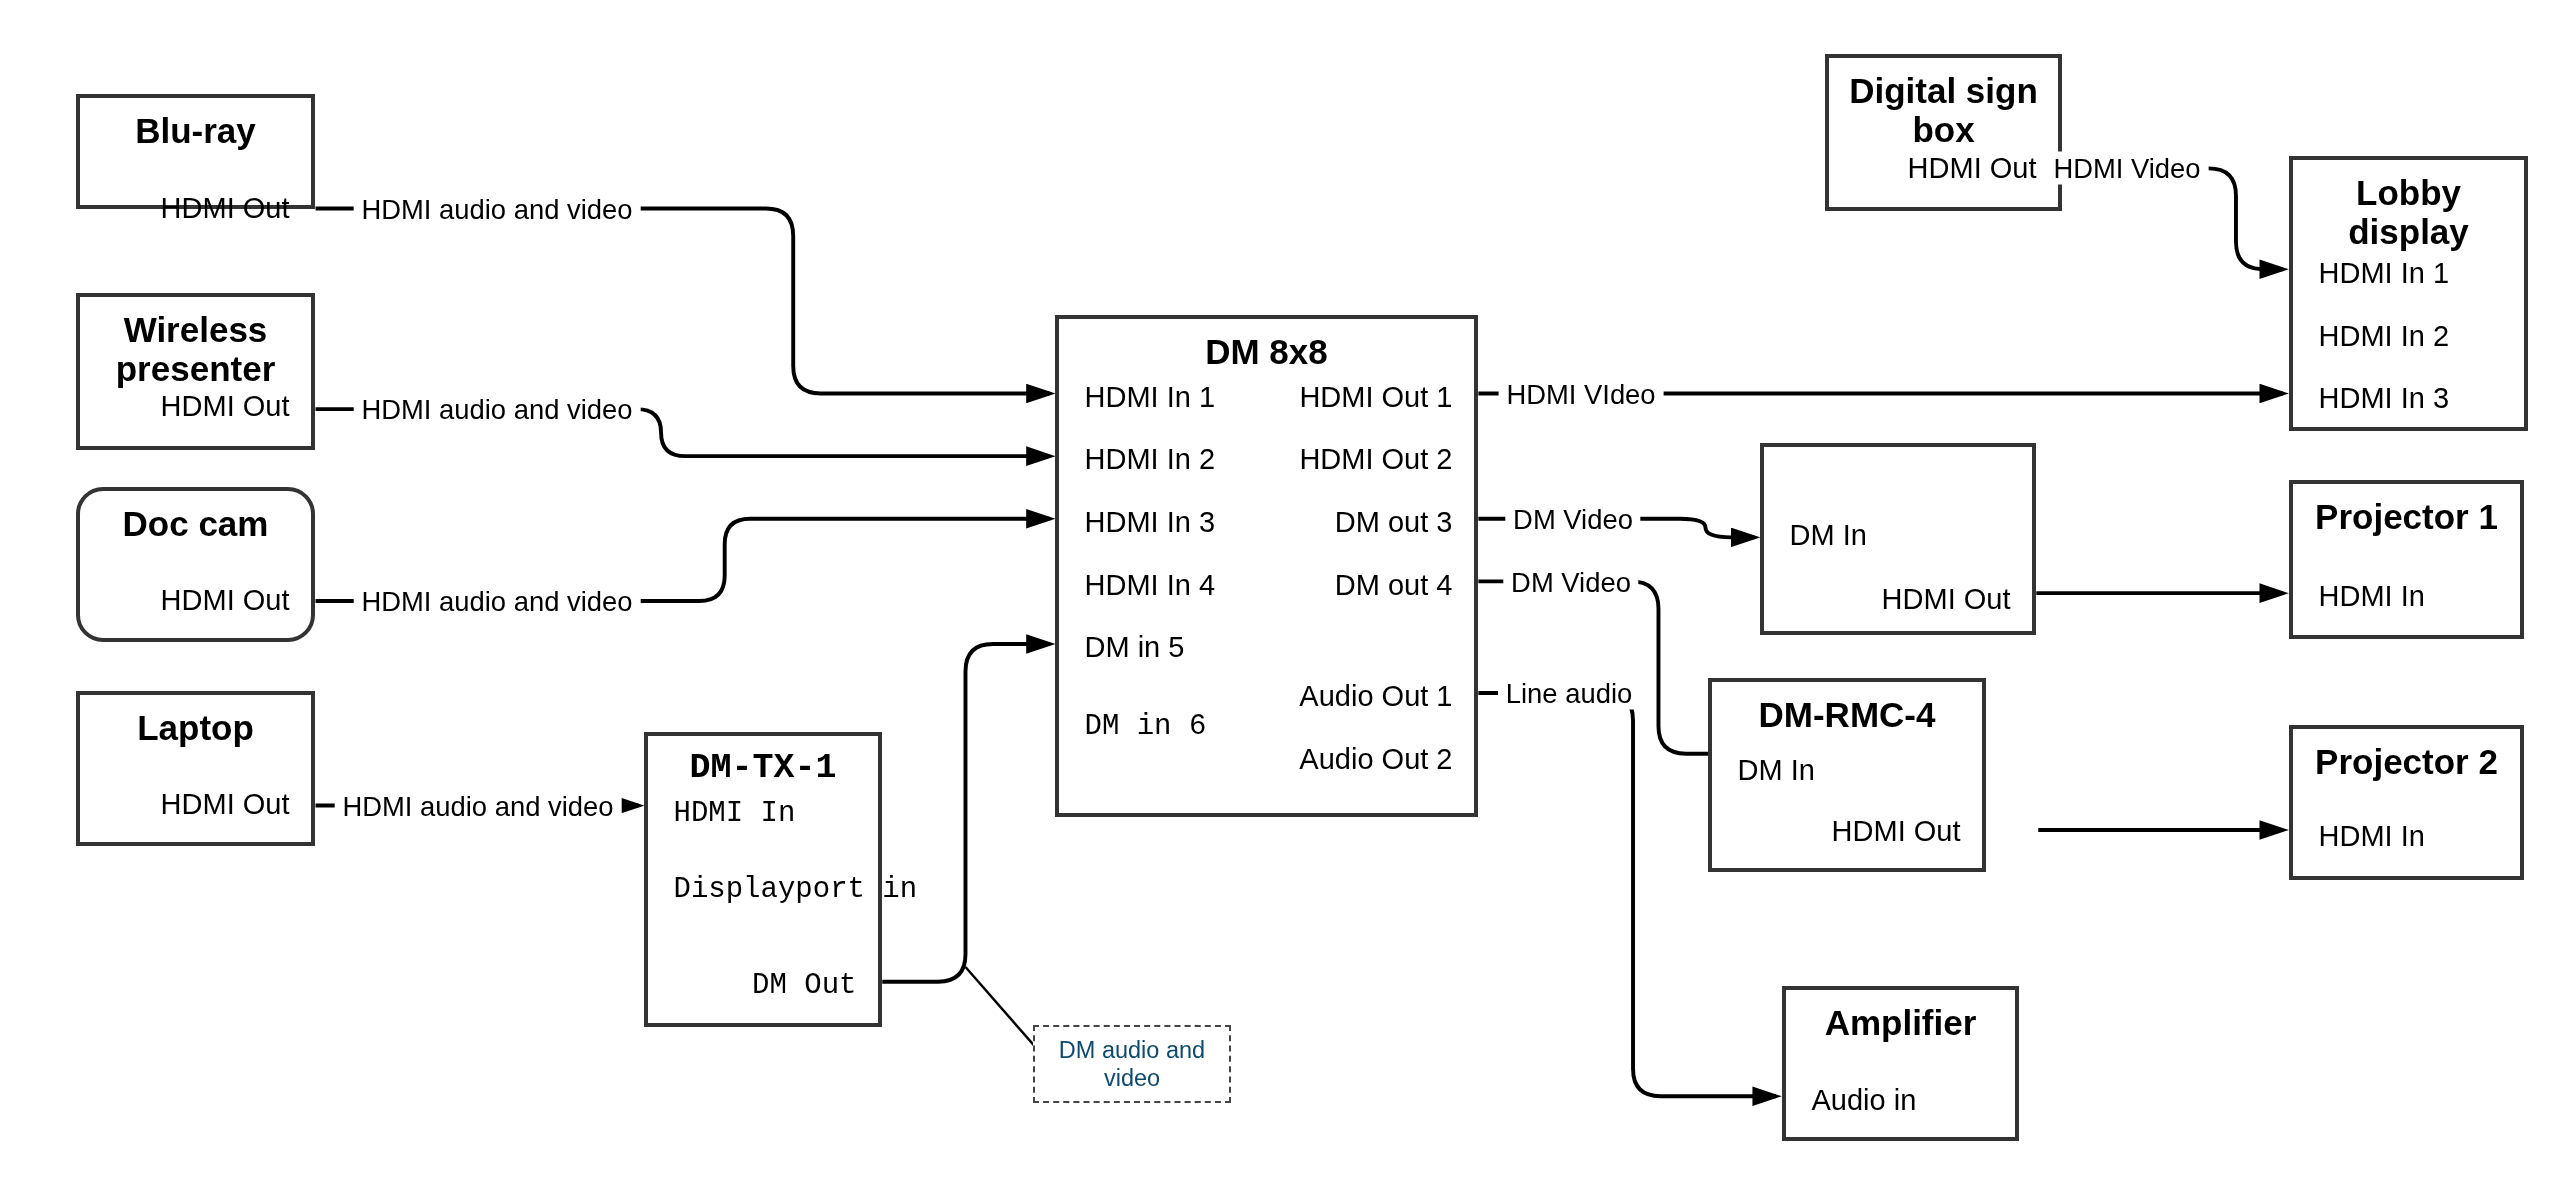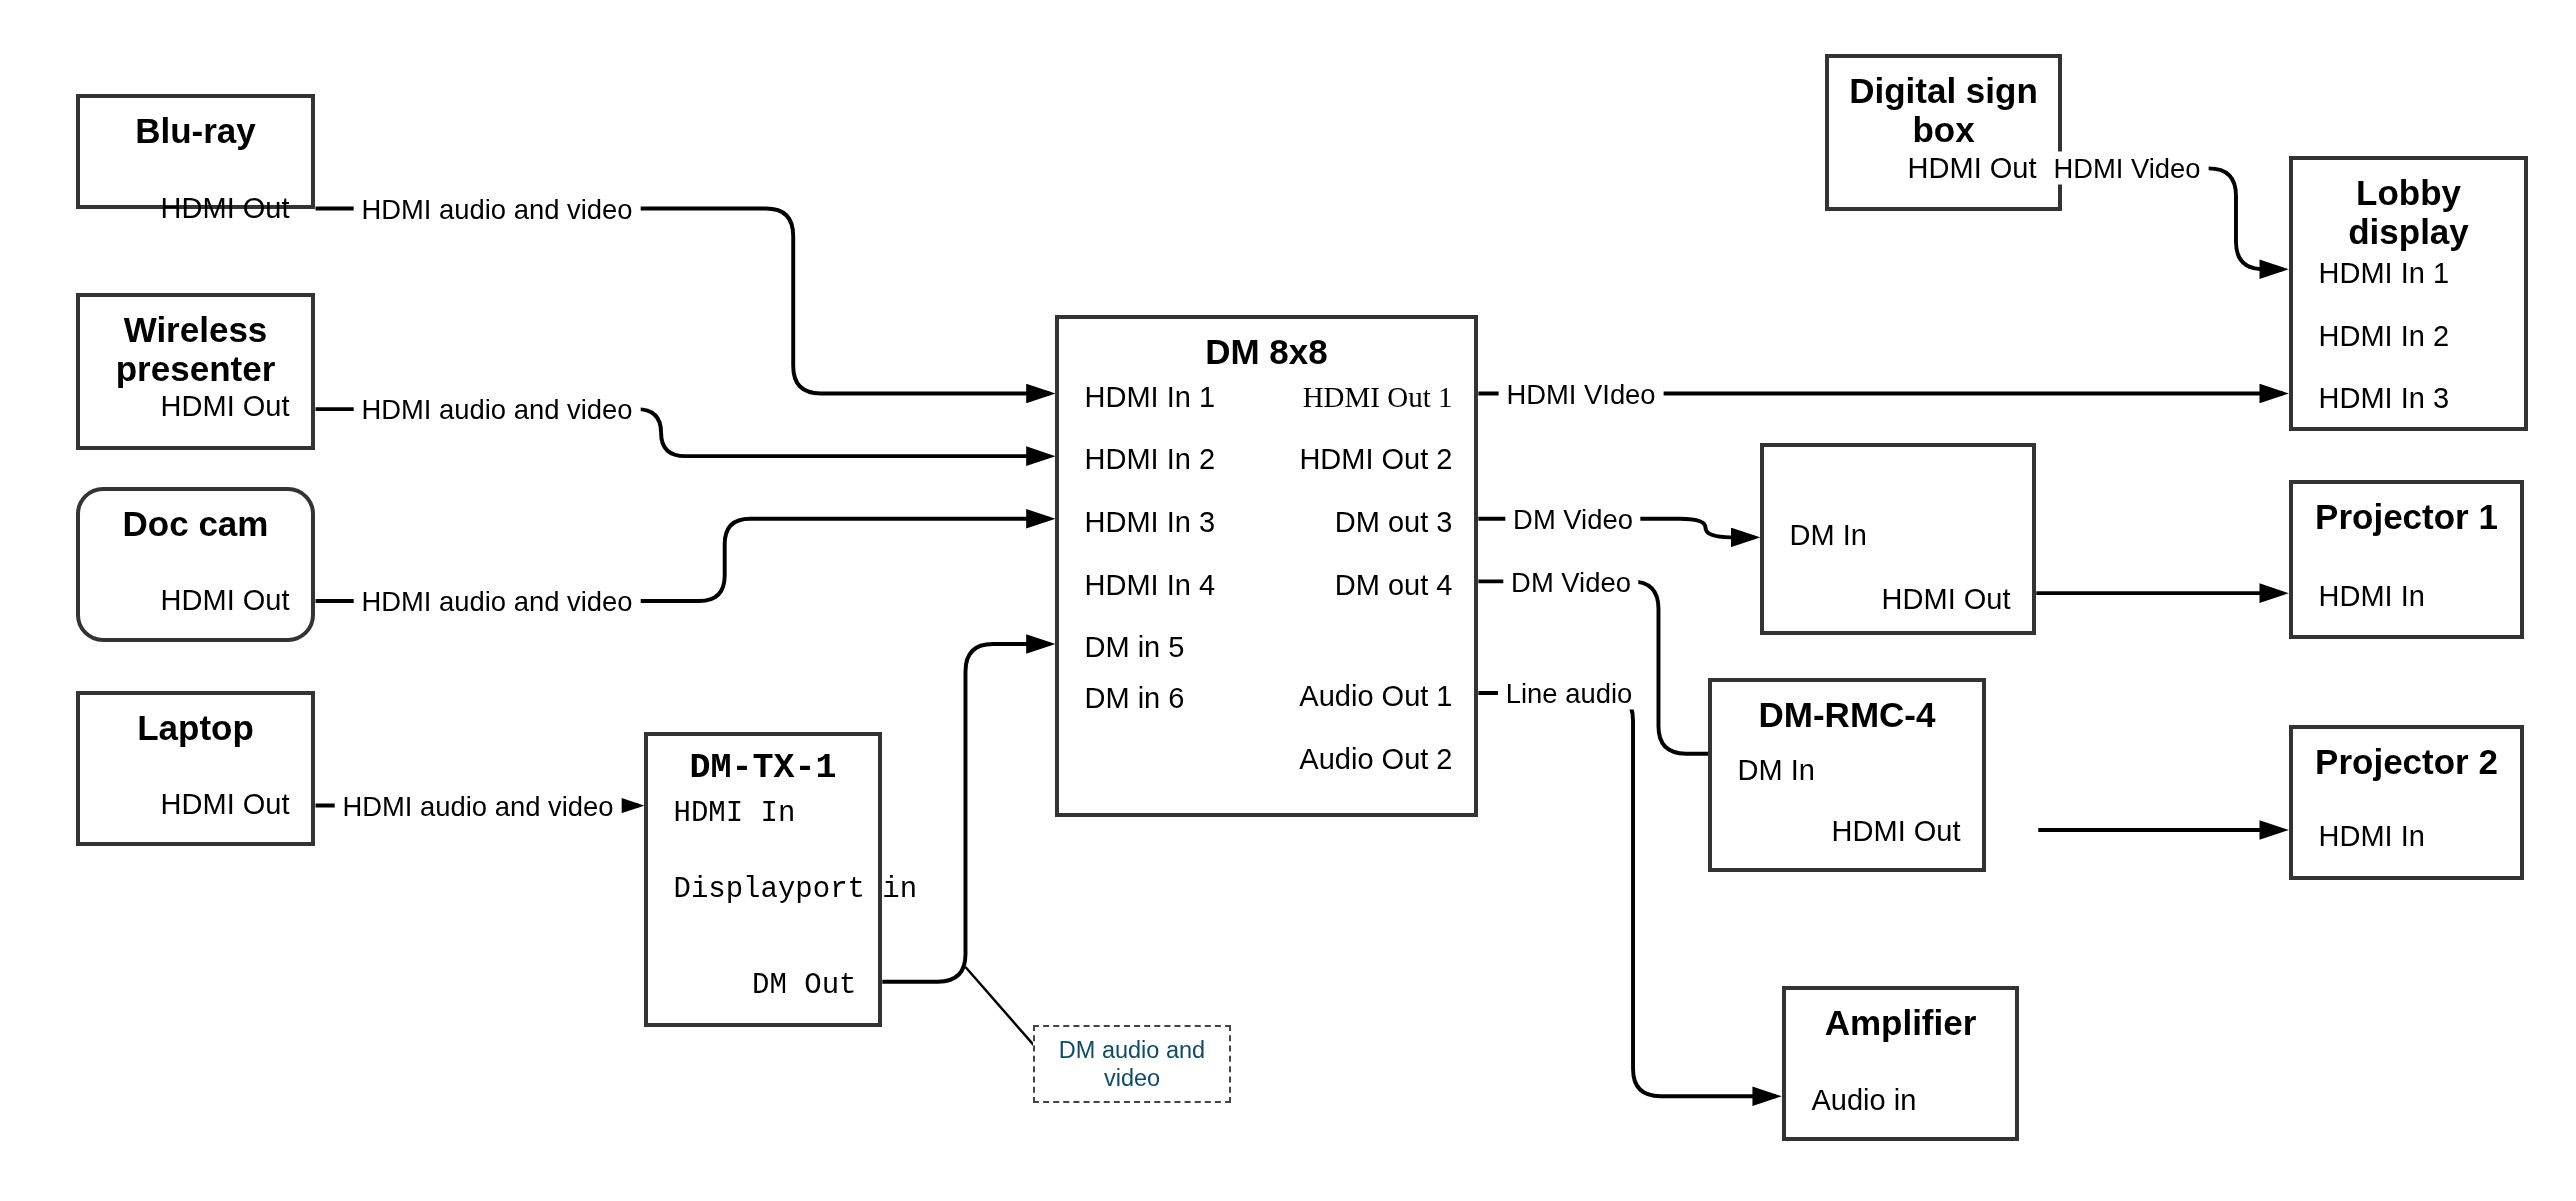--- a/index.html
+++ b/index.html
@@ -117,22 +117,22 @@
     <span class="port right" style="top:231px;">DM Out</span>
   </div>
 
   <div class="node" style="left:1055px; top:315px; width:423px; height:502px;">
     <div class="title">DM 8x8</div>
     <span class="port left" style="top:60px;">HDMI In 1</span>
     <span class="port left" style="top:122px;">HDMI In 2</span>
     <span class="port left" style="top:185px;">HDMI In 3</span>
     <span class="port left" style="top:248px;">HDMI In 4</span>
     <span class="port left" style="top:310px;">DM in 5</span>
-    <span class="port left" style="top:361px;">DM in 6</span>
-    <span class="port right" style="top:60px;font-family:Liberation Serif, serif;">HDMI Out 1</span>
+    <span class="port left" style="top:389px;font-family:Liberation Mono, monospace;">DM in 6</span>
+    <span class="port right" style="top:60px;">HDMI Out 1</span>
     <span class="port right" style="top:122px;">HDMI Out 2</span>
     <span class="port right" style="top:185px;">DM out 3</span>
     <span class="port right" style="top:248px;">DM out 4</span>
     <span class="port right" style="top:359px;">Audio Out 1</span>
     <span class="port right" style="top:422px;">Audio Out 2</span>
   </div>
 
   <div class="node" style="left:1781px; top:54px; width:237px; height:157px;margin-left:44px;">
     <div class="title">Digital sign box</div>
     <span class="port right" style="top:92px;">HDMI Out</span>

